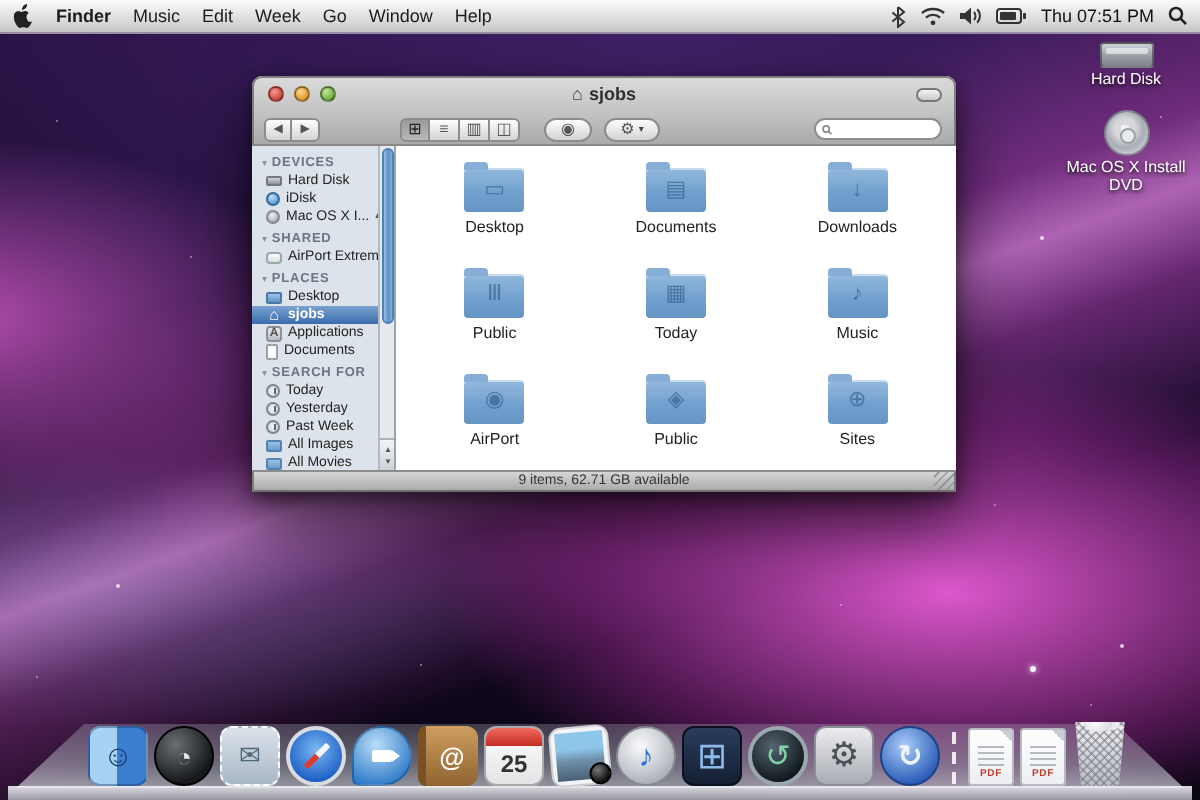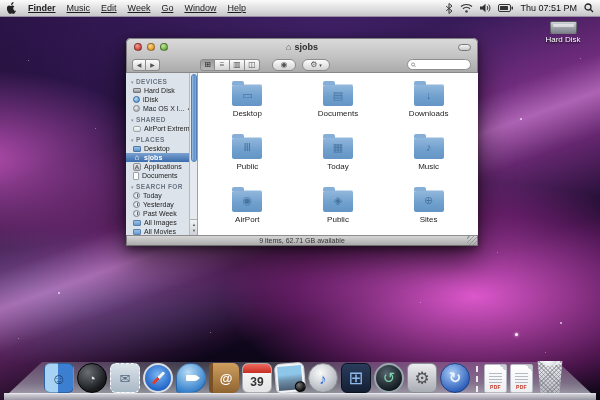--- a/index.html
+++ b/index.html
@@ -23,21 +23,21 @@
   .star.bright{ width:3px; height:3px; box-shadow:0 0 3px #fff; opacity:.95; }
 
   
   .menubar{
     position:absolute; top:0; left:0; right:0; height:17px; z-index:30;
     background:linear-gradient(#fbfbfb,#d2d2d4 80%,#c6c6c9);
     border-bottom:1px solid rgba(70,50,90,.55);
     display:flex; align-items:center; font-size:9px; color:#1c1c1c;
     padding:0 6px;
   }
-  .mb-left{ display:flex; align-items:center; gap:11px;text-decoration:underline; }
+  .mb-left{ display:flex; align-items:center; gap:11px; }
   .mb-apple{ width:11px; height:12px; display:flex; align-items:center; }
   .mb-item{ cursor:default; }
   .mb-item.app{ font-weight:bold; }
   .mb-right{ margin-left:auto; display:flex; align-items:center; gap:7px; }
   .mb-status svg{ display:block; }
   .mb-clock{ font-size:9px; color:#111; white-space:nowrap; }
 
   
   .dicon{ position:absolute; width:72px; display:flex; flex-direction:column; align-items:center; z-index:5; }
   .dicon-label{ margin-top:2px; font-size:8px; color:#fff; text-shadow:0 1px 2px rgba(0,0,0,.95); text-align:center; line-height:1.1; }
@@ -273,20 +273,24 @@
             <line x1="6.3" y1="6.3" x2="9" y2="9" stroke="#222" stroke-width="1.3"></line>
           </svg>
       </span>
     </div>
   </div>
 
   <div class="dicon" style="left:527px;top:21px">
     <span class="hd-shape"></span>
     <span class="dicon-label">Hard Disk</span>
   </div>
+  <div class="dicon" style="left:527px;top:55px">
+    <span class="dvd-shape"></span>
+    <span class="dicon-label">Mac OS X Install DVD</span>
+  </div>
 
   <div class="window">
     <div class="chrome">
       <div class="titlebar">
         <span class="tl red"></span>
         <span class="tl yellow"></span>
         <span class="tl green"></span>
         <span class="title-wrap">
           <span class="proxy">⌂</span>
           <span class="title-text">sjobs</span>
@@ -463,21 +467,21 @@
       <span class="tile t-mail">✉</span>
       <span class="tile t-safari">
           <span class="needle"></span>
         </span>
       <span class="tile t-ichat">
           <span class="cam"></span>
         </span>
       <span class="tile t-addressbook">@</span>
       <span class="tile t-ical">
         <span class="ical-strip"></span>
-        <span class="ical-day">39</span>
+        <span class="ical-day">25</span>
       </span>
       <span class="tile t-photobooth">
         <span class="pb-photo">
             <span class="pb-lens"></span>
           </span>
       </span>
       <span class="tile t-itunes">♪</span>
       <span class="tile t-spaces">⊞</span>
       <span class="tile t-timemachine">↺</span>
       <span class="tile t-sysprefs">⚙</span>

